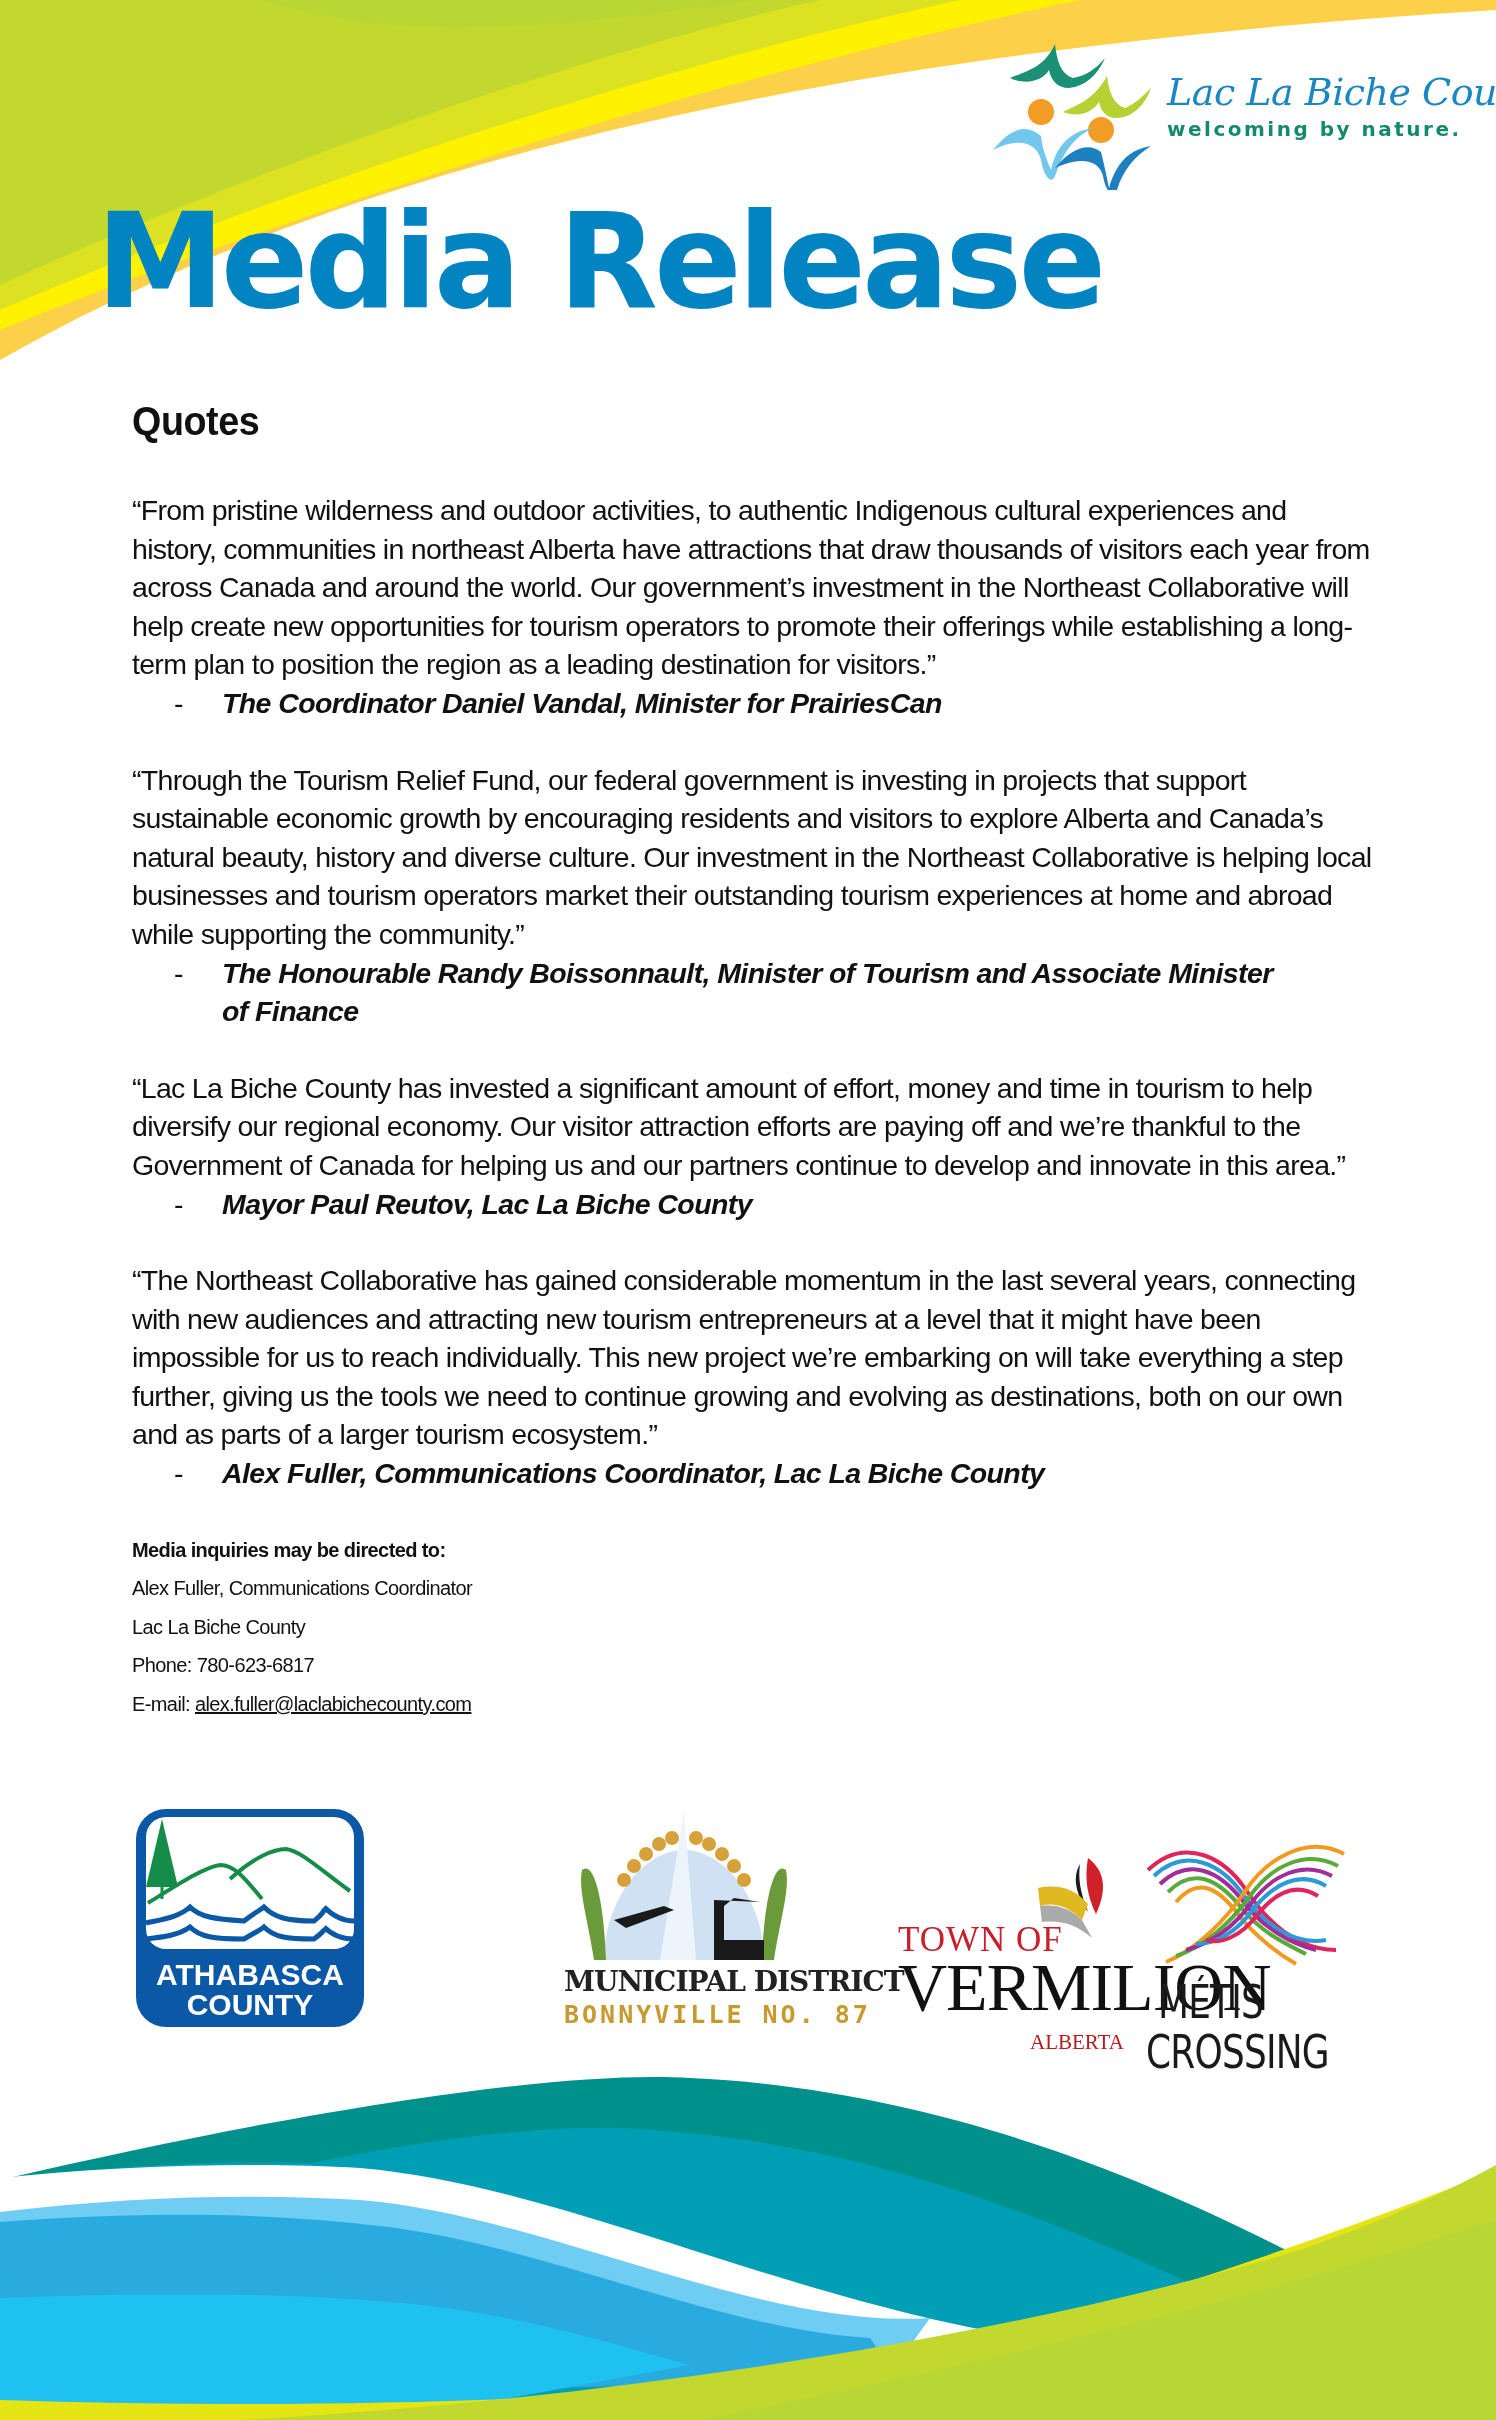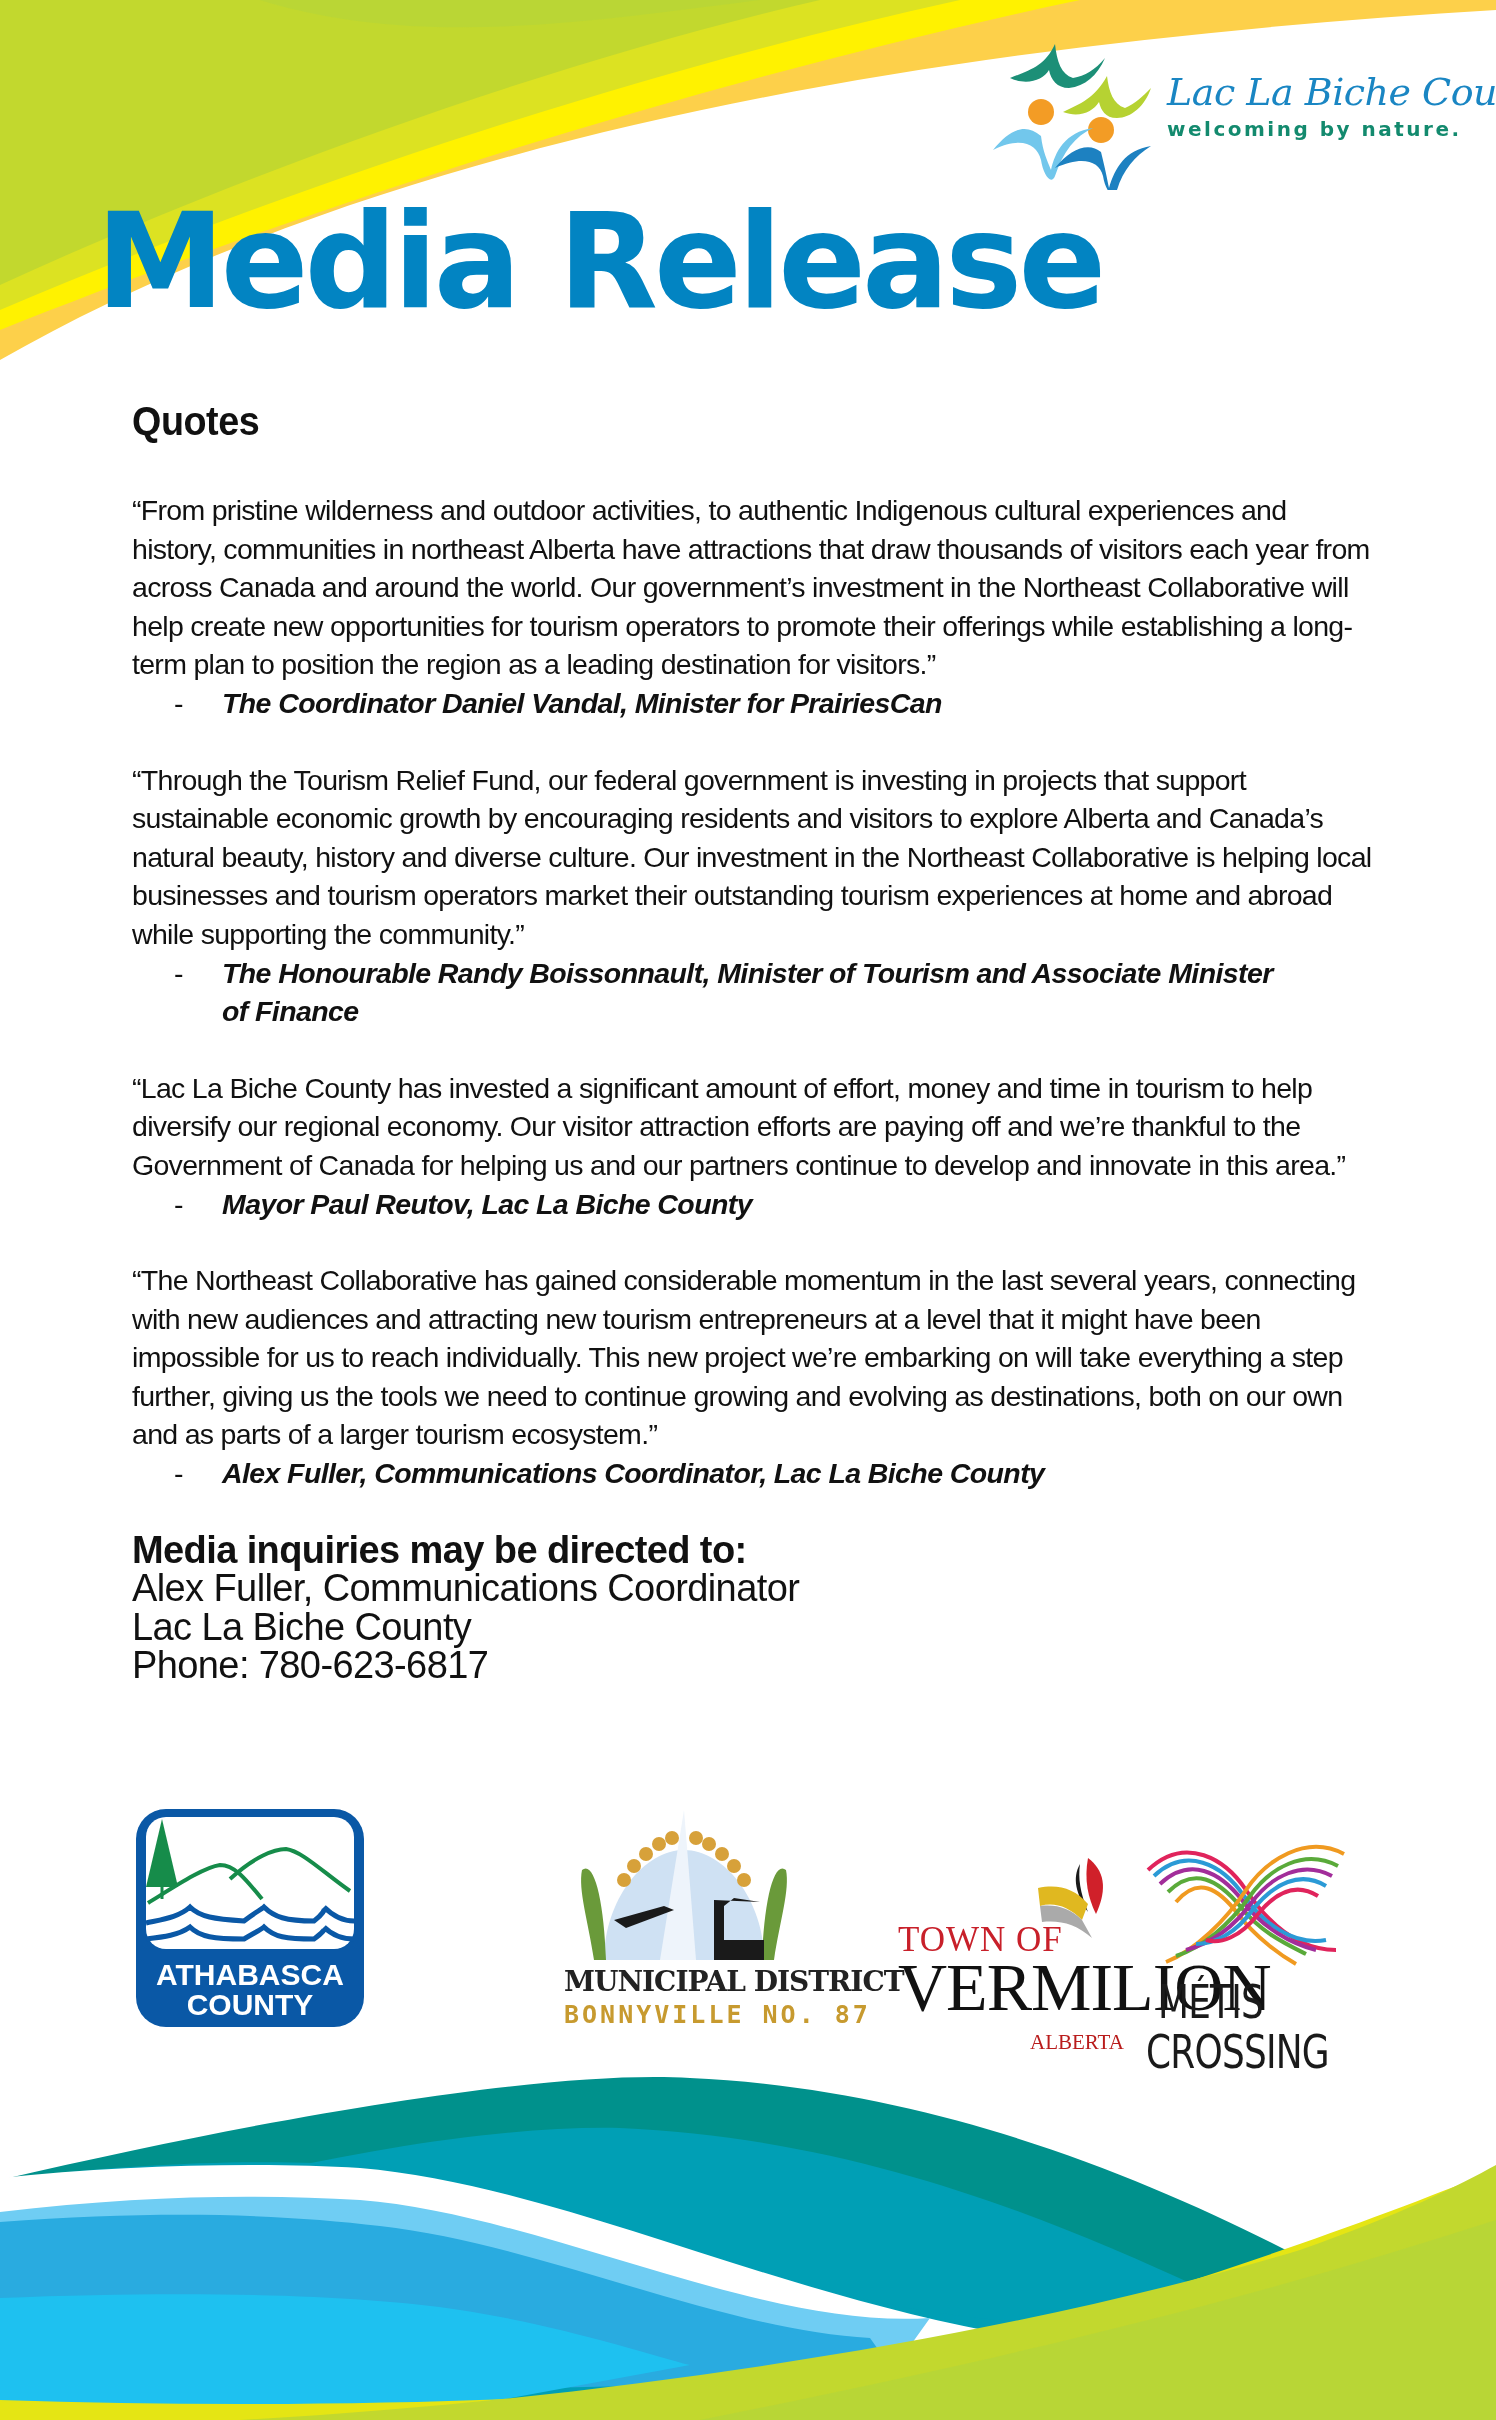--- a/index.html
+++ b/index.html
@@ -18,21 +18,21 @@
               font-size: 20px; color: #138a6e; letter-spacing: 2.5px; white-space: nowrap; }
 
   
   .content { left: 132px; top: 398px; width: 1240px; }
   .section-title { font-weight: bold; font-size: 41px; margin: 0 0 46px 0; letter-spacing: -0.5px; transform: scaleX(0.92); transform-origin: left; }
   .quote-block { margin-bottom: 38px; }
   .quote { font-size: 28.5px; line-height: 38.6px; margin: 0; letter-spacing: -0.7px; }
   .attr { display: flex; font-size: 28.5px; line-height: 38.6px; font-weight: bold; font-style: italic; letter-spacing: -0.6px; }
   .attr .dash { width: 90px; padding-left: 42px; box-sizing: border-box; font-style: normal; font-weight: normal; flex-shrink: 0; }
   .attr .who { flex: 1; padding-right: 70px; }
-  .contact { margin-top: 8px; font-size: 38px; line-height: 38.6px; letter-spacing: -0.6px; }
+  .contact { margin-top: 8px; font-size: 20px; line-height: 38.6px; letter-spacing: -0.6px; }
   .contact .head { font-weight: bold; }
   .contact a { color: #111; text-decoration: underline; }
 
   
   .partners { left: 130px; top: 1800px; width: 1240px; height: 270px; }
   .p-athabasca { position: absolute; left: 4px; top: 7px; width: 232px; height: 222px; }
   .p-bonnyville { position: absolute; left: 284px; top: 10px; width: 400px; height: 220px; }
   .p-vermilion { position: absolute; left: 640px; top: 60px; width: 320px; height: 180px; text-align: right; }
   .p-metis { position: absolute; left: 1016px; top: 40px; width: 220px; height: 240px; }
   .bv-top { position: absolute; left: 150px; top: 155px; font-family: "DejaVu Serif", serif; font-weight: bold; font-size: 28px; color: #222; letter-spacing: -1px; white-space: nowrap; }
@@ -114,20 +114,21 @@
       <span class="dash">-</span>
       <span class="who">Alex Fuller, Communications Coordinator, Lac La Biche County</span>
     </div>
   </div>
 
   <div class="contact">
     <div class="head">Media inquiries may be directed to:</div>
     <div>Alex Fuller, Communications Coordinator</div>
     <div>Lac La Biche County</div>
     <div><span>Phone: </span><span>780-623-6817</span></div>
+    <div><span>E-mail: </span><a href="mailto:alex.fuller@laclabichecounty.com">alex.fuller@laclabichecounty.com</a></div>
   </div>
 </div>
 
 <div class="layer partners">
 
   <div class="p-athabasca">
     <svg width="232" height="222" viewBox="0 0 232 222">
       <rect x="2" y="2" width="228" height="218" rx="30" fill="#0a58a6"></rect>
       <rect x="12" y="10" width="208" height="132" rx="20" fill="#ffffff"></rect>
       <path d="M28 12 L12 80 L44 80 Z" fill="#168c4a"></path>

